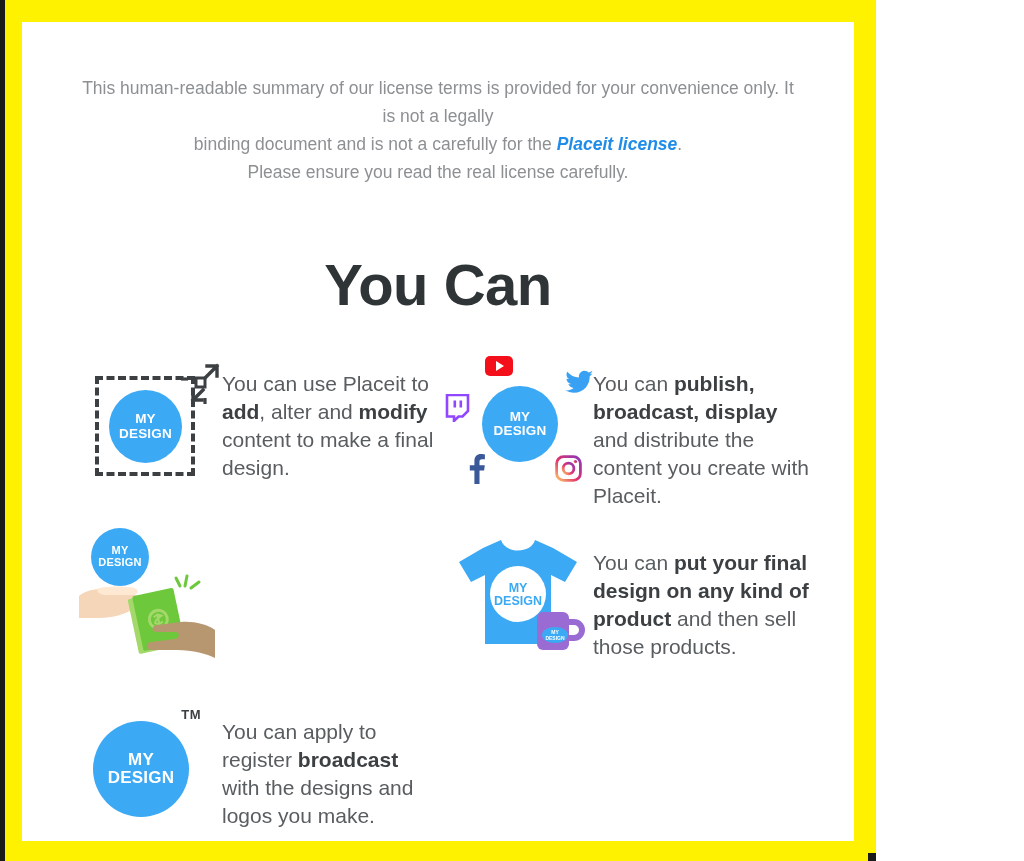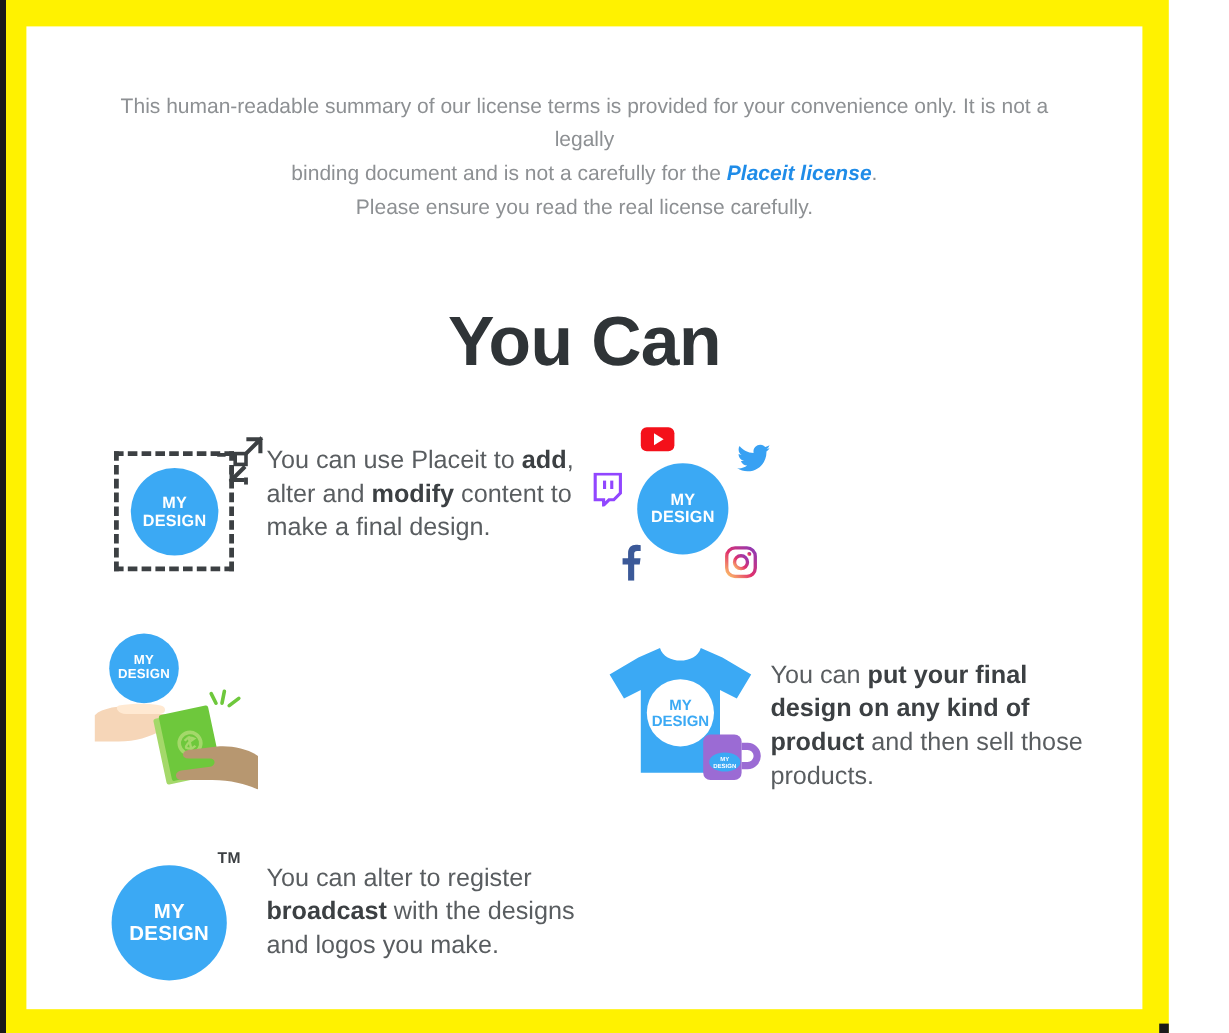--- a/index.html
+++ b/index.html
@@ -9,21 +9,21 @@
     width: 1024px;
     height: 861px;
     overflow: hidden;
     background: #ffffff;
     font-family: "Liberation Sans", sans-serif;
   }
 
   
   #page {
     position: relative;
-    width: 974px;
+    width: 876px;
     height: 861px;
     background: #fff200;
     padding: 22px 22px 20px 22px;
   }
   
   #edge-left {
     position: absolute;
     left: 0; top: 0;
     width: 5px; height: 861px;
     background: #1a1a1a;
@@ -271,20 +271,21 @@
                   <stop offset="45%" stop-color="#e1306c"></stop>
                   <stop offset="100%" stop-color="#8a3ab9"></stop>
                 </linearGradient>
               </defs>
               <rect x="1.6" y="1.6" width="23.8" height="23.8" rx="7" ry="7" fill="none" stroke="url(#ig-grad)" stroke-width="2.8"></rect>
               <circle cx="13.5" cy="13.5" r="5.4" fill="none" stroke="url(#ig-grad)" stroke-width="2.8"></circle>
               <circle cx="20.4" cy="6.6" r="1.7" fill="url(#ig-grad)"></circle>
             </svg>
           </div>
         </div>
+        <div class="feature-text"><span>You can </span><b>publish, broadcast, display</b><span> and distribute the content you create with Placeit.</span></div>
       </div>
 
       <div class="feature r2 left">
         <div class="feature-icon">
           <div class="icon-hands">
             <div class="design-circle">
               <span>MY</span>
               <span>DESIGN</span>
             </div>
             <svg viewBox="0 0 140 132" style="position:absolute;left:0;top:0;width:140px;height:132px">
@@ -333,18 +334,18 @@
       <div class="feature r3 left">
         <div class="feature-icon">
           <div class="icon-tm">
             <div class="design-circle">
               <span>MY</span>
               <span>DESIGN</span>
             </div>
             <span class="tm-mark">TM</span>
           </div>
         </div>
-        <div class="feature-text"><span>You can alter to register </span><b>broadcast</b><span> with the designs and logos you make.</span></div>
+        <div class="feature-text"><span>You can apply to register </span><b>broadcast</b><span> with the designs and logos you make.</span></div>
       </div>
 
     </div>
   </div>
 </div>
 
 </body></html>

